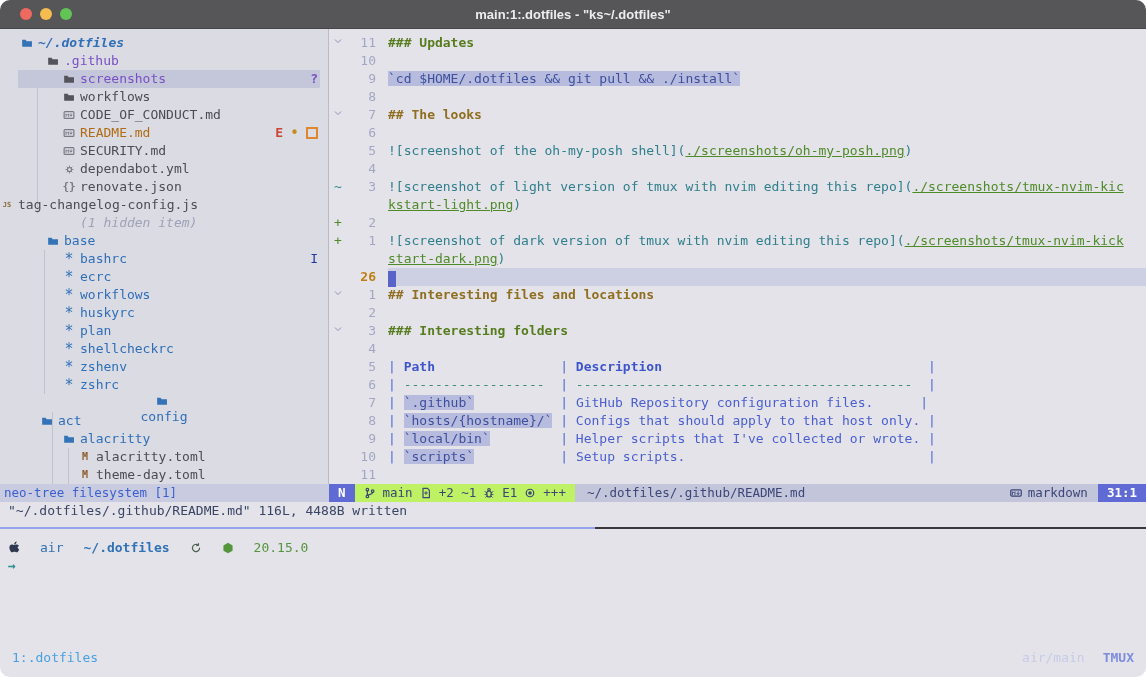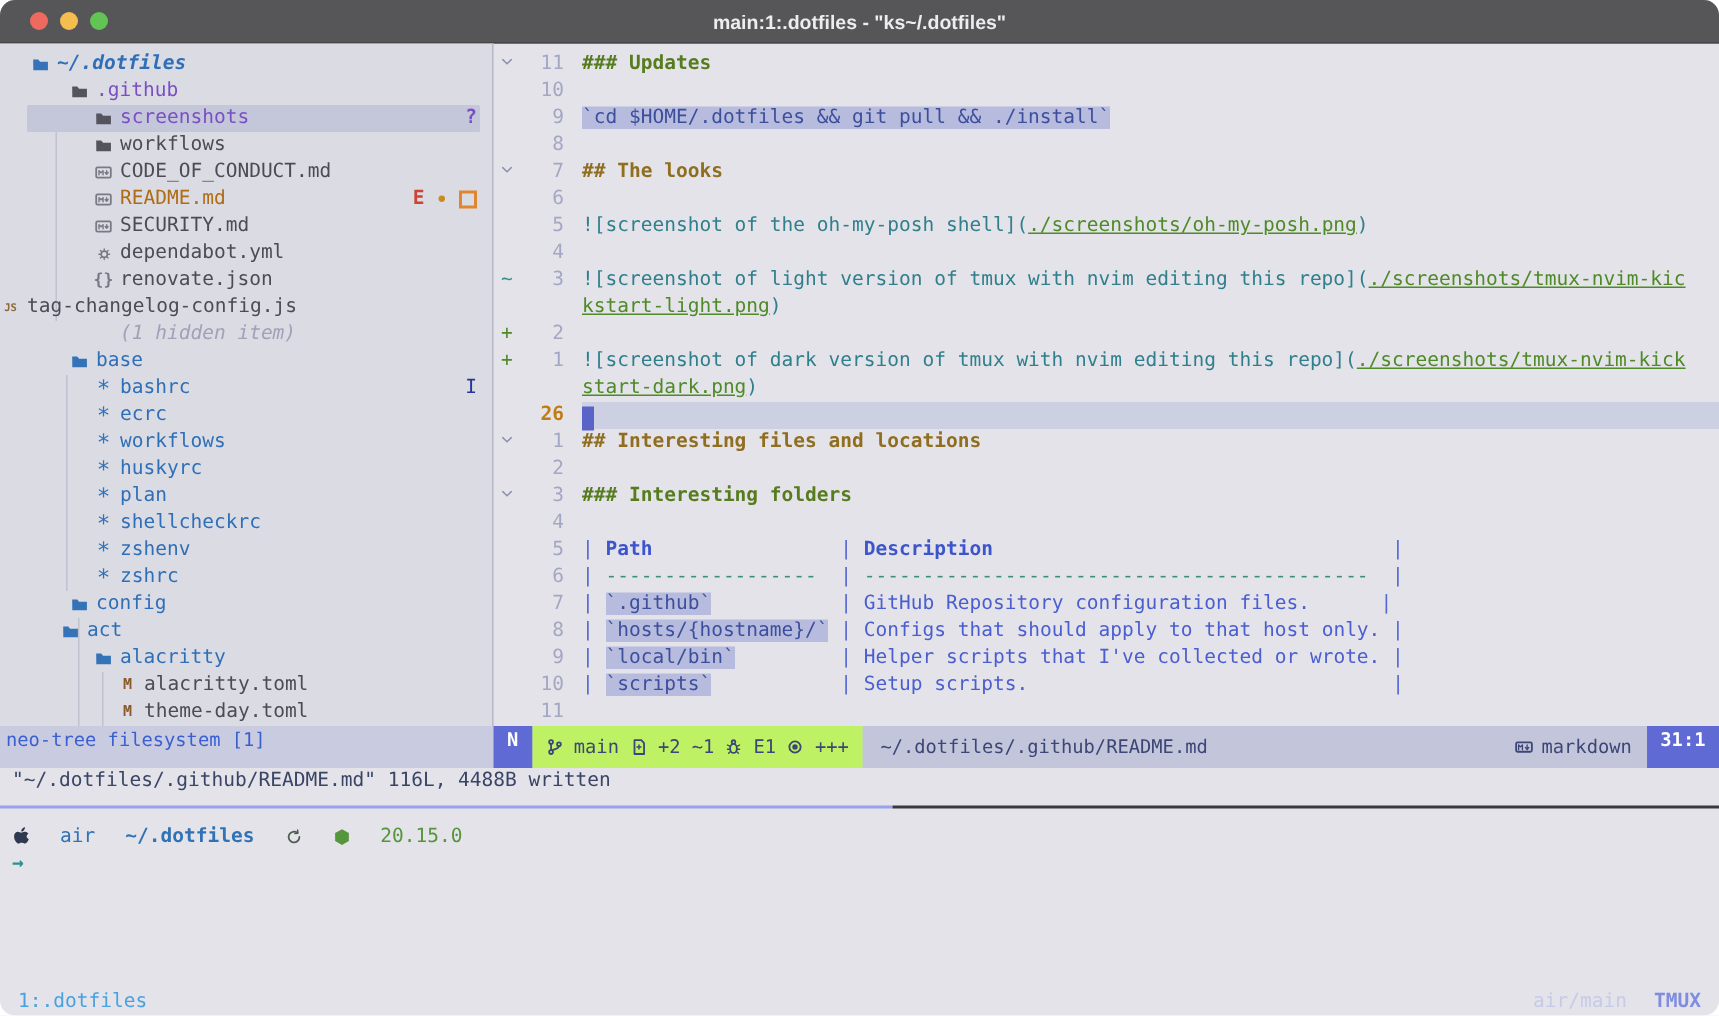--- a/index.html
+++ b/index.html
@@ -53,21 +53,21 @@
   .txt{color:#2f7f8c;}
   .url{color:#4f8a28;text-decoration:underline;}
   .code{background:#b7bcdf;color:#3d4f9c;}
   .pipe{color:#5568d4;}
   .th{color:#3d55cc;font-weight:bold;}
   .cell{color:#4a5ed0;}
   .dash{color:#3c8f72;}
   .plain{color:#4c4c54;}
   .cur{background:#5a63c8;display:inline-block;width:8px;height:16px;vertical-align:-3px;}
   
-  .statusrow{height:28px;display:flex;font-size:12.5px;line-height:18px;}
+  .statusrow{height:18px;display:flex;font-size:12.5px;line-height:18px;}
   .nt-status{width:329px;flex:0 0 329px;background:#c9cce0;color:#3b5fd0;padding-left:4px;box-sizing:border-box;white-space:pre;}
   .lualine{flex:1;display:flex;background:#c3c6db;color:#3c4677;white-space:pre;}
   .sl-block{background:#5f6ad4;color:#ffffff;font-weight:bold;padding:0 9px;}
   .sl-git{background:#bef264;display:flex;align-items:center;gap:7px;padding:0 9px;}
   .sl-path{padding:0 12px;flex:1;display:flex;align-items:center;}
   .sl-ft{display:flex;align-items:center;gap:6px;padding:0 10px;}
   .slicon{display:inline-flex;align-items:center;}
   
   .cmdline{height:18px;line-height:18px;color:#3a4566;padding-left:8px;white-space:pre;}
   .fill{height:7px;}
@@ -141,21 +141,21 @@
               <path d="M1.5 3.5h4.5l1.6 2h7v7.5h-13z"></path>
             </svg></span><span class="slabel s-blue">base</span></div>
         <div class="srow" style="padding-left: 62px;"><span class="sicon ic-star">*</span><span class="slabel s-blue">bashrc</span><span class="sbadges"><span class="b-ibeam">I</span></span></div>
         <div class="srow" style="padding-left: 62px;"><span class="sicon ic-star">*</span><span class="slabel s-blue">ecrc</span></div>
         <div class="srow" style="padding-left: 62px;"><span class="sicon ic-star">*</span><span class="slabel s-blue">workflows</span></div>
         <div class="srow" style="padding-left: 62px;"><span class="sicon ic-star">*</span><span class="slabel s-blue">huskyrc</span></div>
         <div class="srow" style="padding-left: 62px;"><span class="sicon ic-star">*</span><span class="slabel s-blue">plan</span></div>
         <div class="srow" style="padding-left: 62px;"><span class="sicon ic-star">*</span><span class="slabel s-blue">shellcheckrc</span></div>
         <div class="srow" style="padding-left: 62px;"><span class="sicon ic-star">*</span><span class="slabel s-blue">zshenv</span></div>
         <div class="srow" style="padding-left: 62px;"><span class="sicon ic-star">*</span><span class="slabel s-blue">zshrc</span></div>
-        <div class="srow" style="padding-left: 46px;"><span class="sicon ic-folder-blue"><svg width="12" height="12" viewBox="0 0 16 16" fill="currentColor">
+        <div class="srow" style=" flex-direction: column;"><span class="sicon ic-folder-blue"><svg width="12" height="12" viewBox="0 0 16 16" fill="currentColor">
               <path d="M1.5 3.5h4.5l1.6 2h7v7.5h-13z"></path>
             </svg></span><span class="slabel s-blue">config</span></div>
         <div class="srow" style="padding-left: 40px;"><span class="sicon ic-folder-blue"><svg width="12" height="12" viewBox="0 0 16 16" fill="currentColor">
               <path d="M1.5 3.5h4.5l1.6 2h7v7.5h-13z"></path>
             </svg></span><span class="slabel s-blue">act</span></div>
         <div class="srow" style="padding-left: 62px;"><span class="sicon ic-folder-blue"><svg width="12" height="12" viewBox="0 0 16 16" fill="currentColor">
               <path d="M1.5 3.5h4.5l1.6 2h7v7.5h-13z"></path>
             </svg></span><span class="slabel s-blue">alacritty</span></div>
         <div class="srow" style="padding-left: 78px;"><span class="sicon ic-toml">M</span><span class="slabel s-gray">alacritty.toml</span></div>
         <div class="srow" style="padding-left: 78px;"><span class="sicon ic-toml">M</span><span class="slabel s-gray">theme-day.toml</span></div>

